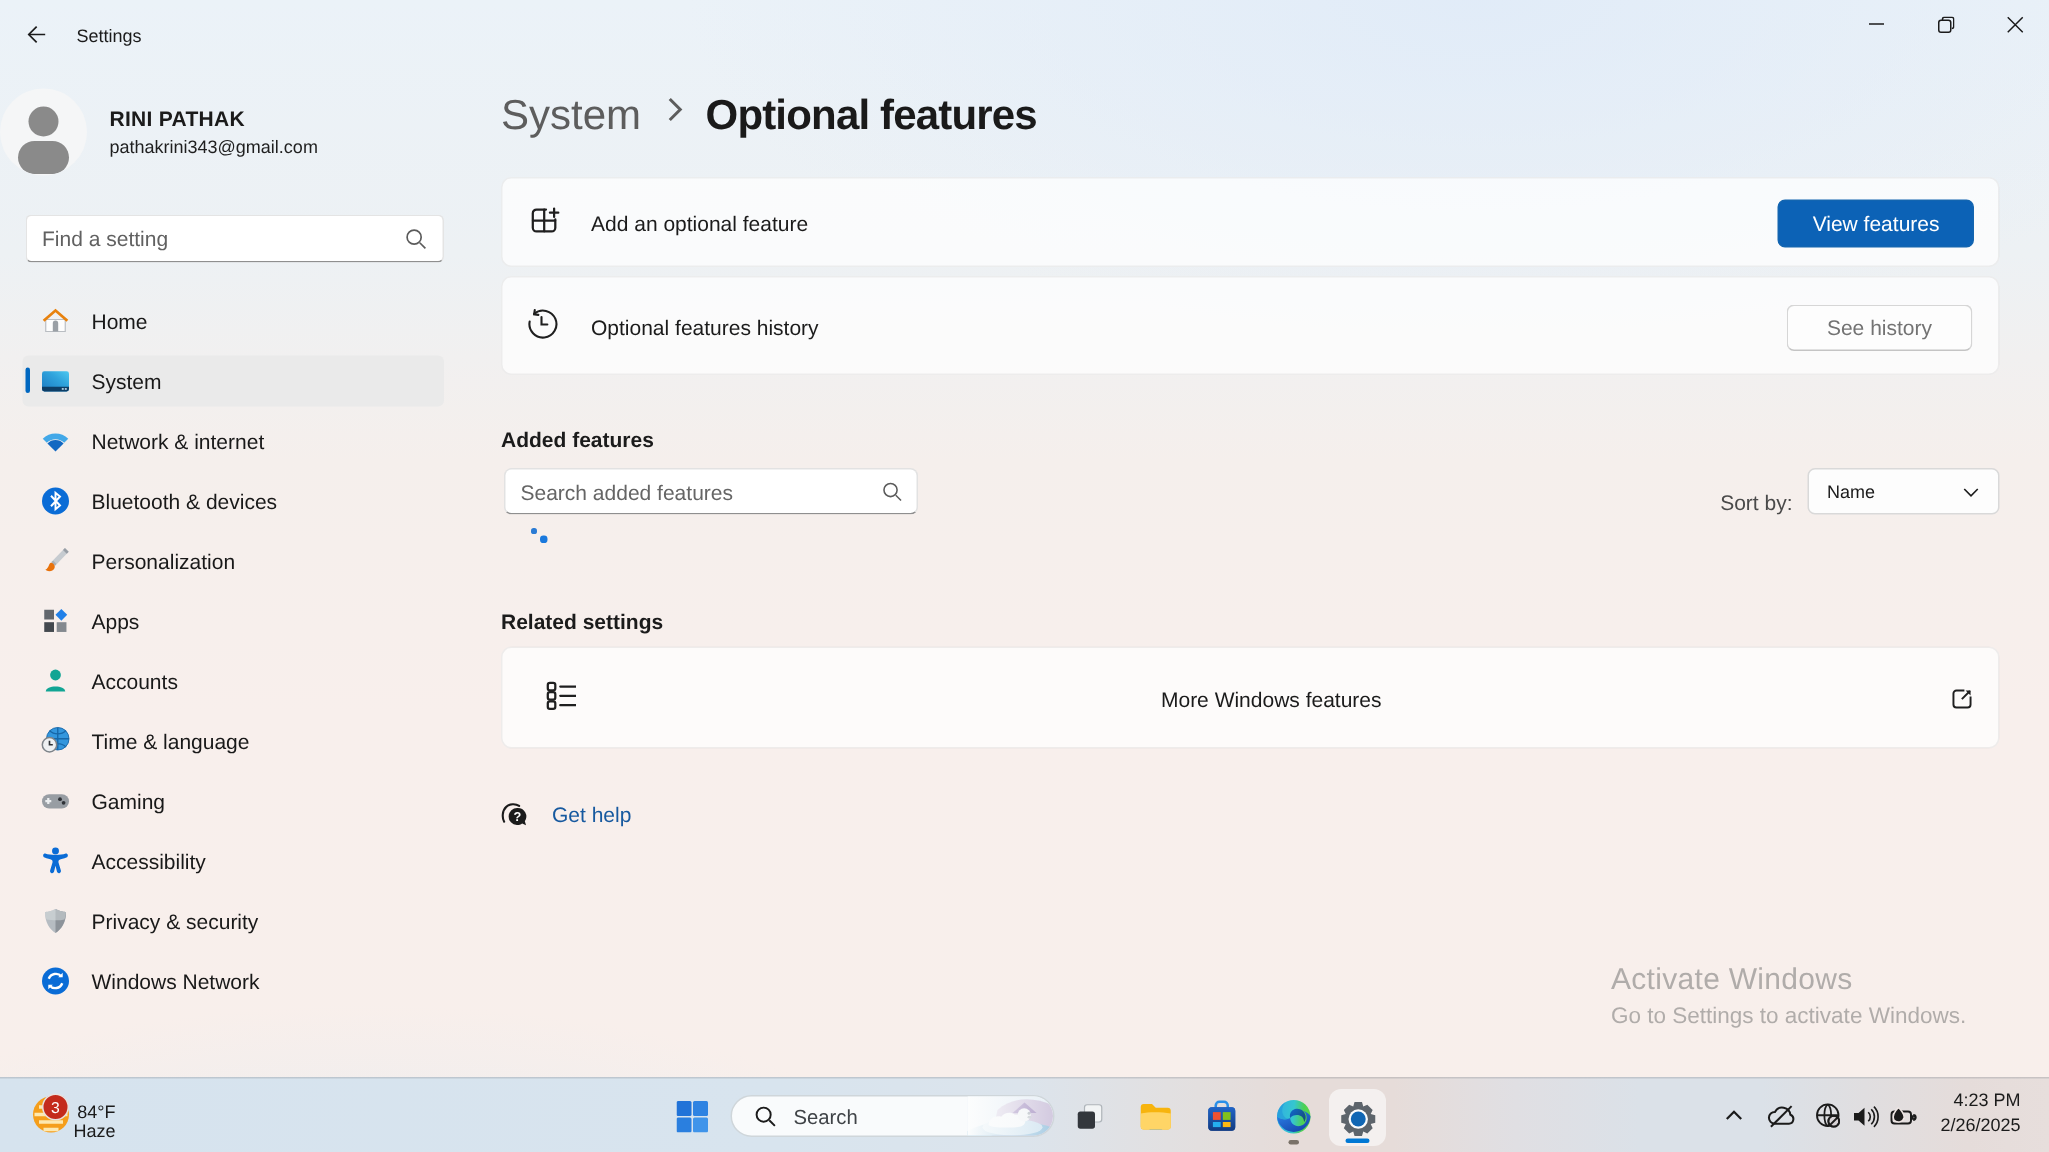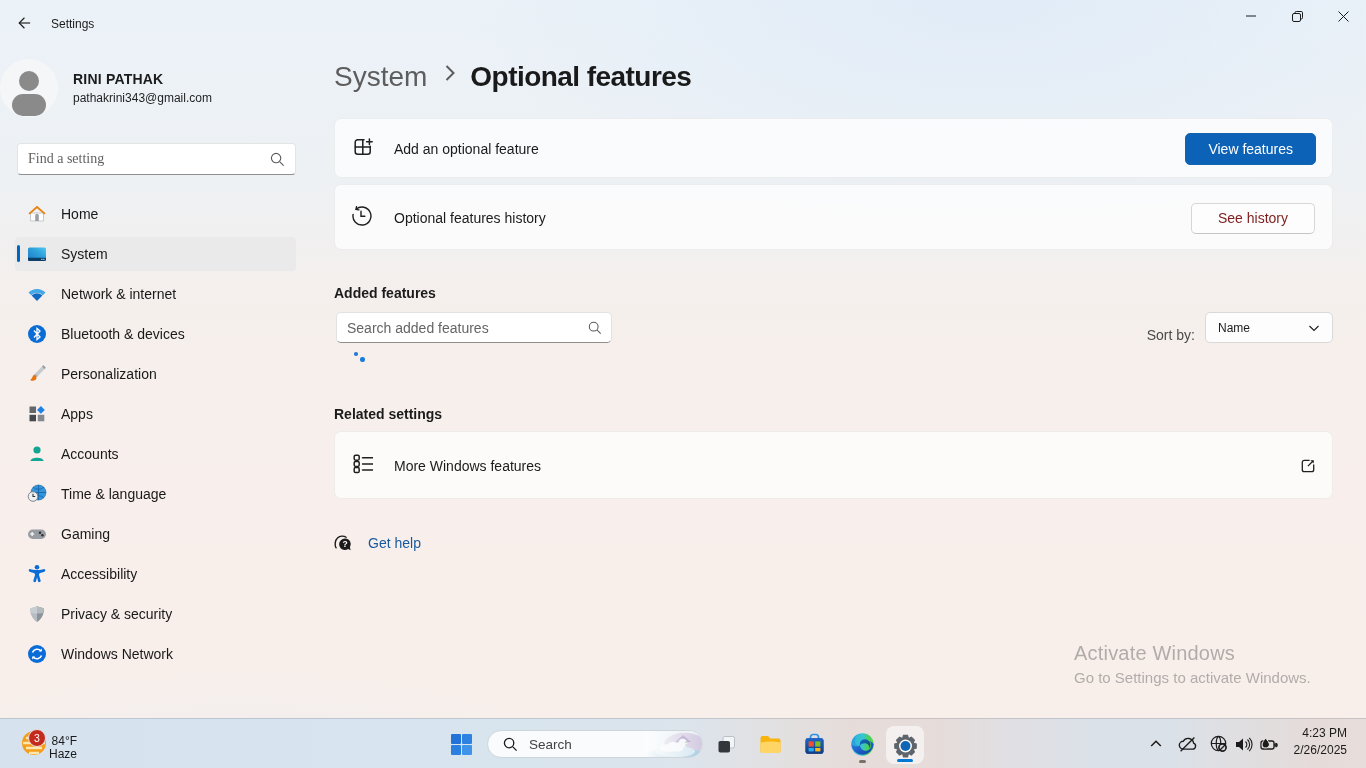--- a/index.html
+++ b/index.html
@@ -18,39 +18,39 @@
 .wc { width:46px; height:32px; display:flex; align-items:center; justify-content:center; color:#1b1b1b; }
 
 #sidebar { position:absolute; top:48px; left:0; width:316px; }
 .profile { position:absolute; left:0; top:11px; display:flex; align-items:center; }
 .avatar { width:58px; height:58px; border-radius:50%; background:#f5f6f7; position:relative; overflow:hidden; }
 .avatar .head { position:absolute; left:19px; top:12px; width:20px; height:20px; border-radius:50%; background:#8a8a8a; }
 .avatar .bod { position:absolute; left:12px; top:35px; width:34px; height:22px; border-radius:11px; background:#8a8a8a; }
 .pname { margin-left:15px; }
 .pname .nm { font-size:14px; font-weight:bold; color:#1b1b1b; letter-spacing:0.2px; }
 .pname .em { font-size:12px; color:#1f1f1f; margin-top:4px; }
-.findbox { position:absolute; left:17px; top:95px; width:279px; height:32px; background:#ffffff; border:1px solid #e4e4e4; border-bottom:1px solid #8f8f8f; border-radius:4px; display:flex; align-items:center; padding:0 10px;font-family:Liberation Serif, serif; }
+.findbox { position:absolute; left:17px; top:95px; width:279px; height:32px; background:#ffffff; border:1px solid #e4e4e4; border-bottom:1px solid #8f8f8f; border-radius:4px; display:flex; align-items:center; padding:0 10px; }
 .findbox span { color:#616161; font-size:14px; flex:1; }
 .nav { position:absolute; left:15px; top:149px; width:281px; display:flex; flex-direction:column; gap:6px; }
 .navitem { position:relative; height:34px; border-radius:4px; display:flex; align-items:center; padding-left:12px; }
 .navitem.sel { background:#eaeaea; }
 .navitem.sel::before { content:""; position:absolute; left:2px; top:8px; width:3px; height:17px; border-radius:2px; background:#0067c0; }
 .navitem .nico { width:20px; height:20px; margin-right:14px; flex:0 0 20px; display:flex; align-items:center; justify-content:center;}
 .navitem .ntxt { font-size:14px; color:#191919; }
 
 #main { position:absolute; left:334px; top:48px; width:999px; height:660px; }
 .crumbs { position:absolute; left:0; top:13px; font-size:28px; color:#191919; height:40px; white-space:nowrap; }
 .crumbs .c1 { color:#5d5d5d; font-weight:normal; }
 .crumbs svg.sep { margin:0 14px 0 17px; position:relative; top:-3px; }
 .crumbs .c2 { color:#1a1a1a; font-weight:bold; letter-spacing:-0.55px; }
 .card { position:absolute; background:rgba(255,255,255,0.72); border:1px solid rgba(0,0,0,0.06); border-radius:7px; width:999px; }
 .cardrow { display:flex; align-items:center; }
 .ctext { font-size:14px; color:#1b1b1b; }
 .btn-accent { background:#0c62b6; color:#fff; border:1px solid #1365b0; border-radius:5px; font-size:14px; height:32px; padding:0 22px; display:flex; align-items:center; }
-.btn-std { background:#fdfdfd; color:#7f1d1d; border:1px solid #d6d6d6; border-bottom-color:#c4c4c4; border-radius:5px; font-size:14px; height:31px; padding:0 26px; display:flex; align-items:center; }
+.btn-std { background:#fdfdfd; color:#737373; border:1px solid #d6d6d6; border-bottom-color:#c4c4c4; border-radius:5px; font-size:14px; height:31px; padding:0 26px; display:flex; align-items:center; }
 .secHead { font-size:14px; font-weight:bold; color:#1b1b1b; }
 .searchAdded { width:276px; height:31px; background:#fff; border:1px solid #e2e2e2; border-bottom:1px solid #8f8f8f; border-radius:5px; display:flex; align-items:center; padding:0 9px 0 10px; }
 .searchAdded span { color:#656565; font-size:14px; flex:1; }
 .sortWrap { position:absolute; right:0; top:0; display:flex; align-items:flex-end; }
 .sortLbl { font-size:14px; color:#4a4a4a; margin-right:10px; }
 .dropdown { width:128px; height:31px; background:#fdfdfd; border:1px solid #d9d9d9; border-radius:5px; display:flex; align-items:center; padding:0 12px; }
 .dropdown .dtext { font-size:12px; color:#1b1b1b; flex:1; }
 .gethelp { display:flex; align-items:center; }
 .gethelp a { color:#17599f; font-size:14px; text-decoration:none; }
 
@@ -294,21 +294,21 @@
               <path d="M1.5 4 L6 8.5 L10.5 4"></path>
             </svg>
         </div>
       </div>
     </div>
     <div style="position:absolute; left:20px; top:304px; width:3.5px; height:3.5px; border-radius:50%; background:#2a7bd4;"></div>
     <div style="position:absolute; left:26px; top:309px; width:4.5px; height:4.5px; border-radius:50%; background:#1a79dd;"></div>
 
     <div class="secHead" style="position:absolute; top:358px;">Related settings</div>
     <div class="card" style="top:383px; height:68px;">
-      <div class="cardrow" style="height:68px; padding:0 17px 0 15px;">
+      <div class="cardrow" style="height:68px; padding:0 17px 0 15px;text-align:center;">
         <div style="width:44px;"><svg width="23" height="20" viewBox="0 0 23 20" fill="none" stroke="#1f1f1f" stroke-width="1.5">
               <rect x="4.2" y="1.2" width="5" height="5" rx="1.4"></rect>
               <rect x="4.2" y="7.4" width="5" height="5" rx="1.4"></rect>
               <rect x="4.2" y="13.6" width="5" height="5" rx="1.4"></rect>
               <path d="M12.5 3.7 H23 M12.5 9.9 H23 M12.5 16.1 H23" stroke-linecap="round"></path>
             </svg></div>
         <div class="ctext" style="flex:1">More Windows features</div>
         <svg width="14" height="14" viewBox="0 0 14 14" fill="none" stroke="#1f1f1f" stroke-width="1.3">
             <path d="M8.6 1.3 H3.3 A2 2 0 0 0 1.3 3.3 V10.7 A2 2 0 0 0 3.3 12.7 H10.7 A2 2 0 0 0 12.7 10.7 V5.4"></path>
             <path d="M6.9 7.1 L12.3 1.7"></path>

